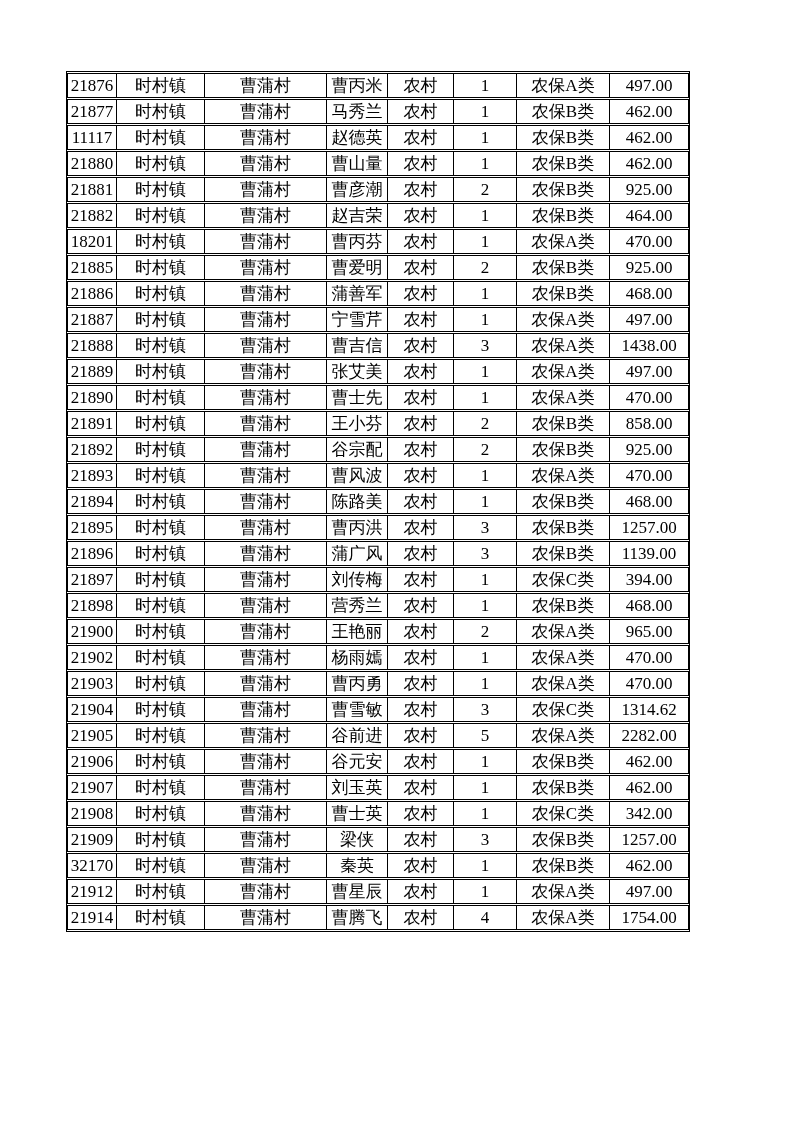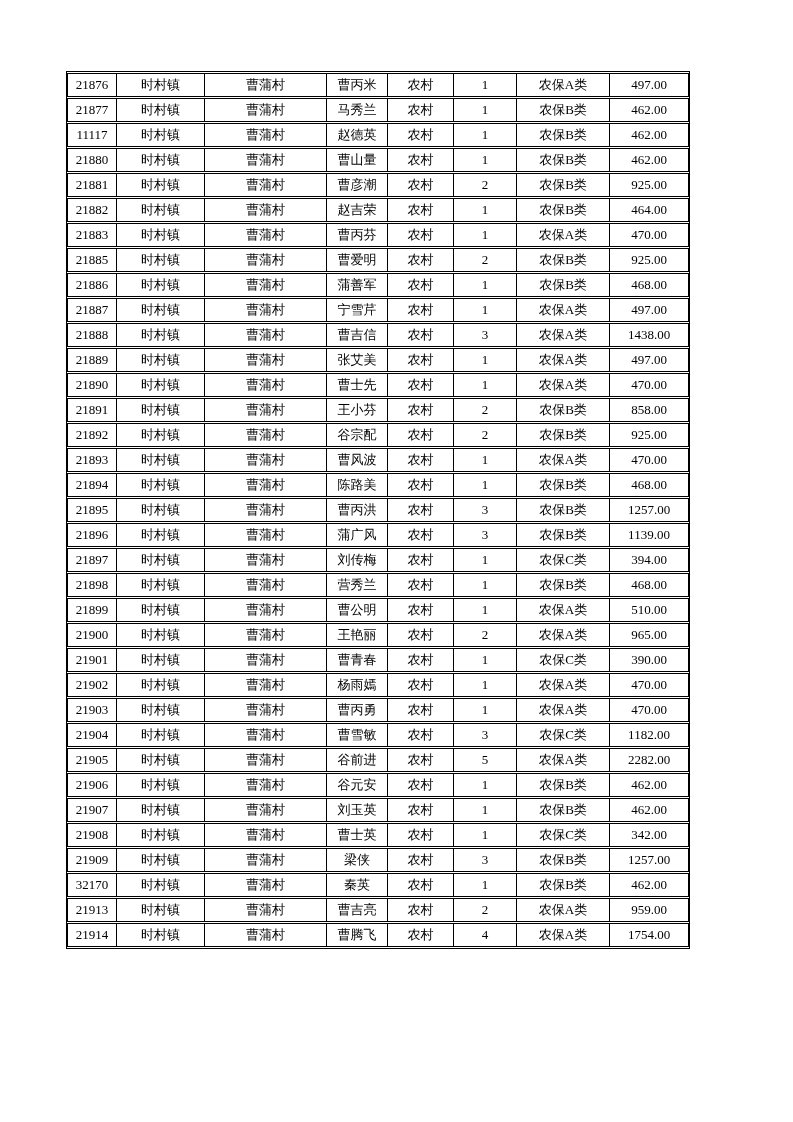--- a/index.html
+++ b/index.html
@@ -18,21 +18,21 @@
   }
   table.benefit-table {
     position: absolute;
     left: 66px;
     top: 71px;
     width: 622px;
     table-layout: fixed;
     border-collapse: separate;
     border-spacing: 0 1px;
     border: 1px solid #000;
-    font-size: 13px;
+    font-size: 17px;
   }
   table.benefit-table td {
     height: 22px;
     padding: 0 2px;
     text-align: center;
     vertical-align: middle;
     border-top: 1px solid #000;
     border-bottom: 1px solid #000;
     border-right: 1px solid #000;
     overflow: hidden;
@@ -120,21 +120,21 @@
           <td>21882</td>
           <td>时村镇</td>
           <td>曹蒲村</td>
           <td>赵吉荣</td>
           <td>农村</td>
           <td>1</td>
           <td>农保B类</td>
           <td>464.00</td>
         </tr>
         <tr>
-          <td>21883</td>
+          <td>18201</td>
           <td>时村镇</td>
           <td>曹蒲村</td>
           <td>曹丙芬</td>
           <td>农村</td>
           <td>1</td>
           <td>农保A类</td>
           <td>470.00</td>
         </tr>
         <tr>
           <td>21885</td>
@@ -270,48 +270,28 @@
           <td>21898</td>
           <td>时村镇</td>
           <td>曹蒲村</td>
           <td>营秀兰</td>
           <td>农村</td>
           <td>1</td>
           <td>农保B类</td>
           <td>468.00</td>
         </tr>
         <tr>
-          <td>21899</td>
-          <td>时村镇</td>
-          <td>曹蒲村</td>
-          <td>曹公明</td>
-          <td>农村</td>
-          <td>1</td>
-          <td>农保A类</td>
-          <td>510.00</td>
-        </tr>
-        <tr>
           <td>21900</td>
           <td>时村镇</td>
           <td>曹蒲村</td>
           <td>王艳丽</td>
           <td>农村</td>
           <td>2</td>
           <td>农保A类</td>
           <td>965.00</td>
-        </tr>
-        <tr>
-          <td>21901</td>
-          <td>时村镇</td>
-          <td>曹蒲村</td>
-          <td>曹青春</td>
-          <td>农村</td>
-          <td>1</td>
-          <td>农保C类</td>
-          <td>390.00</td>
         </tr>
         <tr>
           <td>21902</td>
           <td>时村镇</td>
           <td>曹蒲村</td>
           <td>杨雨嫣</td>
           <td>农村</td>
           <td>1</td>
           <td>农保A类</td>
           <td>470.00</td>
@@ -327,21 +307,21 @@
           <td>470.00</td>
         </tr>
         <tr>
           <td>21904</td>
           <td>时村镇</td>
           <td>曹蒲村</td>
           <td>曹雪敏</td>
           <td>农村</td>
           <td>3</td>
           <td>农保C类</td>
-          <td>1182.00</td>
+          <td>1314.62</td>
         </tr>
         <tr>
           <td>21905</td>
           <td>时村镇</td>
           <td>曹蒲村</td>
           <td>谷前进</td>
           <td>农村</td>
           <td>5</td>
           <td>农保A类</td>
           <td>2282.00</td>
@@ -390,28 +370,28 @@
           <td>32170</td>
           <td>时村镇</td>
           <td>曹蒲村</td>
           <td>秦英</td>
           <td>农村</td>
           <td>1</td>
           <td>农保B类</td>
           <td>462.00</td>
         </tr>
         <tr>
-          <td>21913</td>
-          <td>时村镇</td>
-          <td>曹蒲村</td>
-          <td>曹吉亮</td>
-          <td>农村</td>
-          <td>2</td>
-          <td>农保A类</td>
-          <td>959.00</td>
+          <td>21912</td>
+          <td>时村镇</td>
+          <td>曹蒲村</td>
+          <td>曹星辰</td>
+          <td>农村</td>
+          <td>1</td>
+          <td>农保A类</td>
+          <td>497.00</td>
         </tr>
         <tr>
           <td>21914</td>
           <td>时村镇</td>
           <td>曹蒲村</td>
           <td>曹腾飞</td>
           <td>农村</td>
           <td>4</td>
           <td>农保A类</td>
           <td>1754.00</td>

